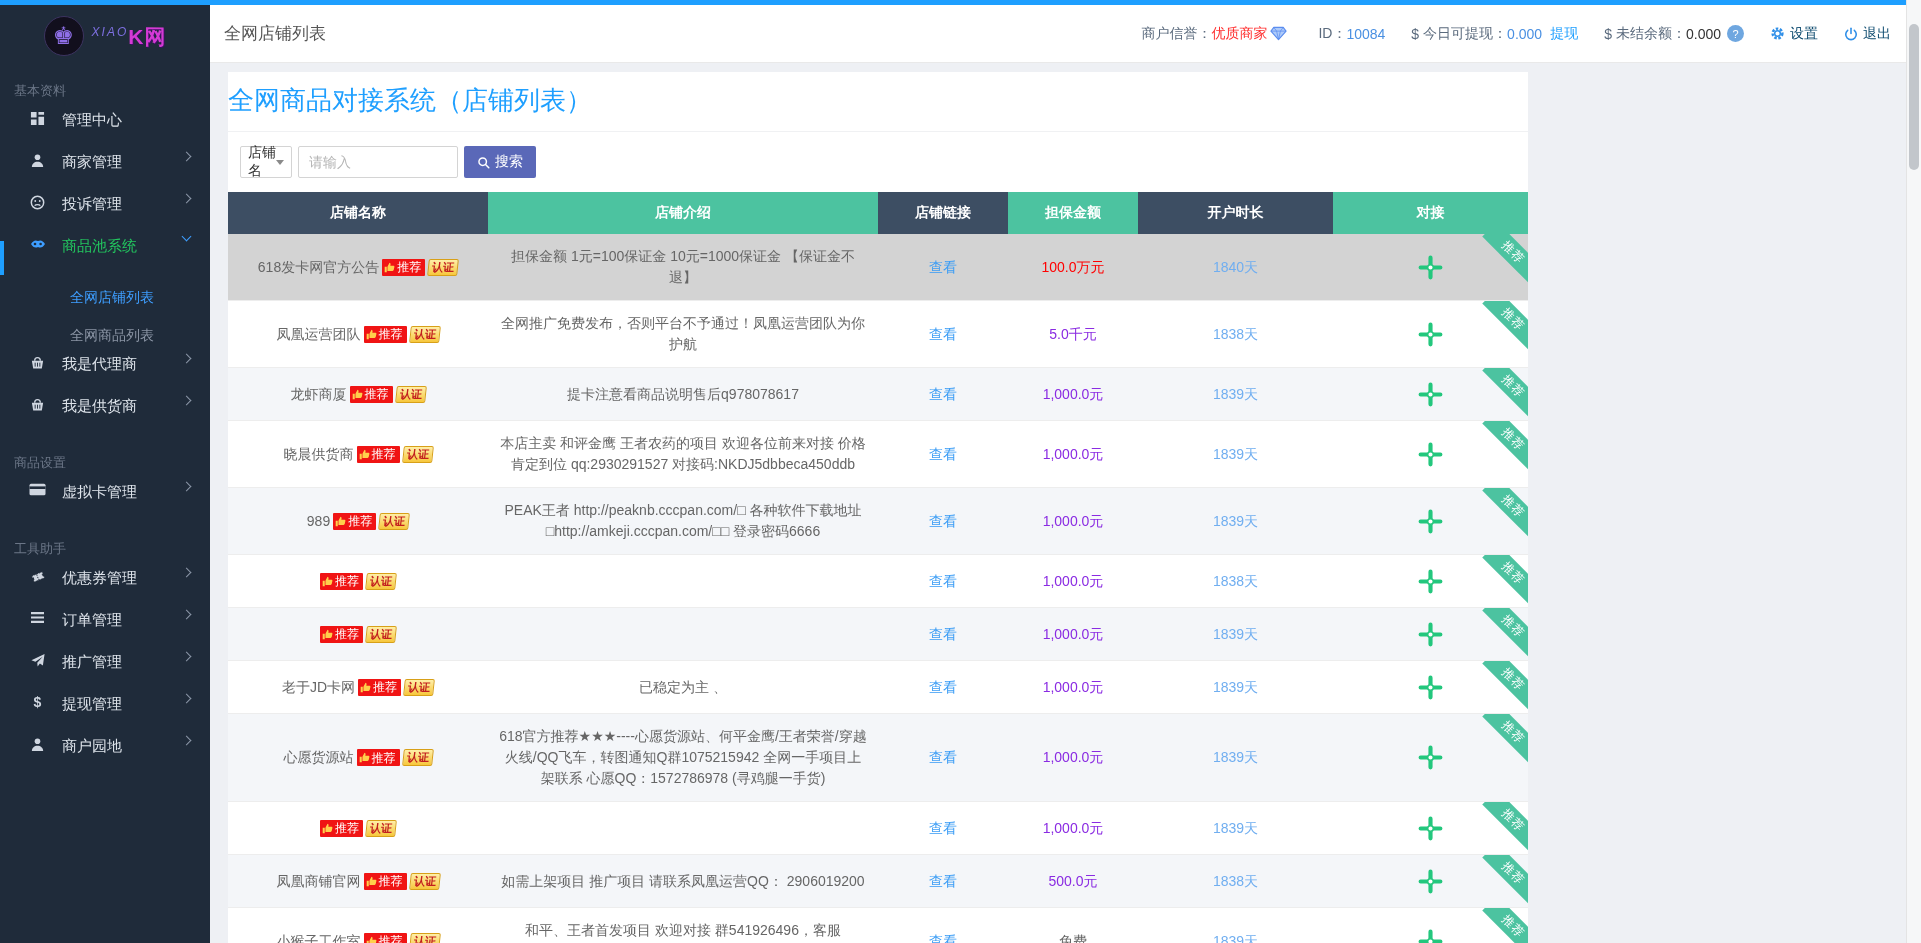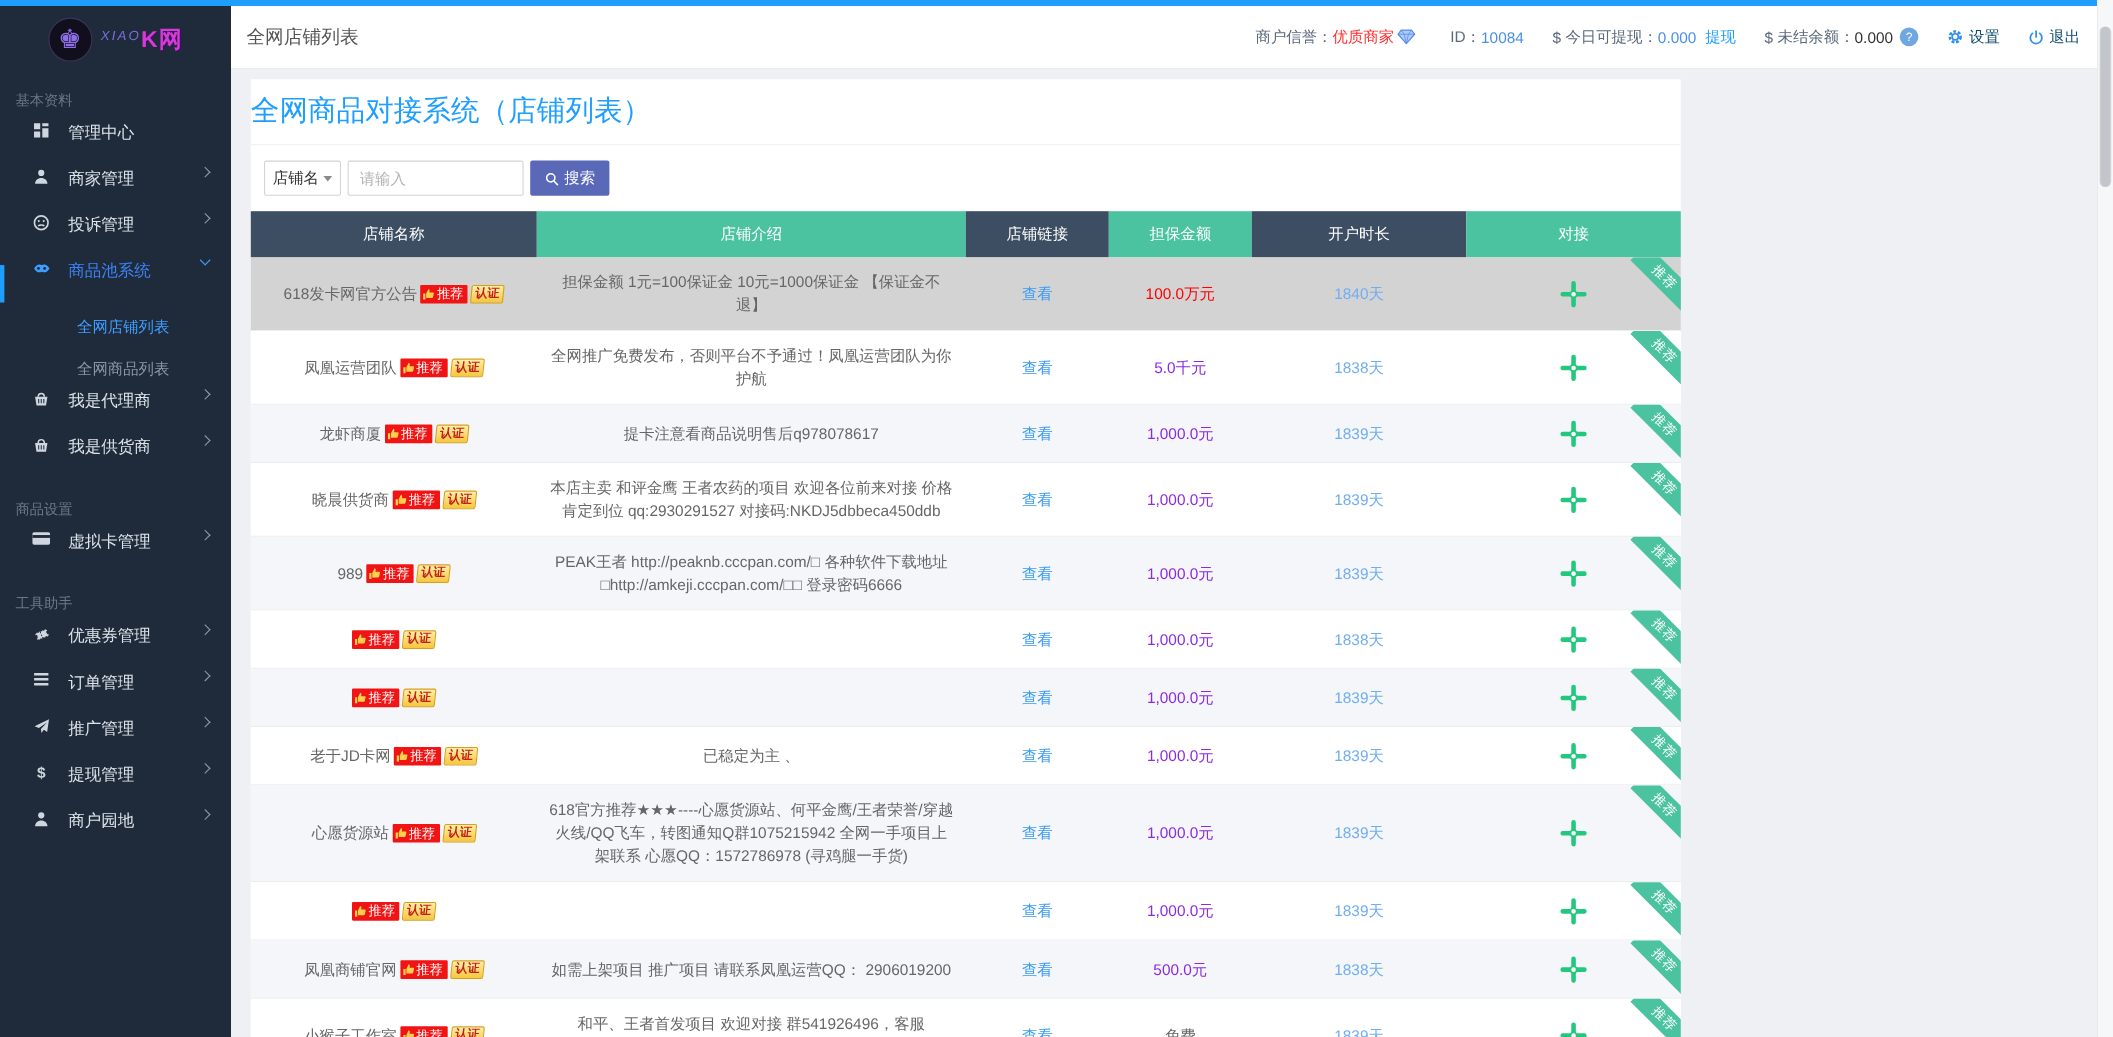--- a/index.html
+++ b/index.html
@@ -12,21 +12,21 @@
   .logo{height:62px;display:flex;align-items:center;justify-content:center;gap:8px}
   .logo-circle{width:40px;height:40px;border-radius:50%;background:#120f1d;border:1px solid #3c3360;
     display:flex;align-items:center;justify-content:center;font-size:24px;color:#8f6fe8}
   .logo-texts{display:flex;flex-direction:row;line-height:1}
   .logo-xiao{font-size:12px;color:#7d6fe0;letter-spacing:2px;font-style:italic}
   .logo-kw{font-size:21px;font-weight:bold;color:#d43ad4;text-shadow:1px 1px 0 #3a1060;letter-spacing:1px}
   .sec-label{color:#6772822;color:#6b7687;font-size:13px;padding:15px 0 11px 14px}
   .item{height:42px;display:flex;align-items:flex-start;padding-left:28px;color:#dde3ea;font-size:15px;
     position:relative;cursor:pointer}
   .item .icon{width:19px;margin-right:15px;display:flex;align-items:center;justify-content:center;color:#cfd6e0}
-  .item.active{color:#3b82f6}
+  .item.active{color:#22c55e}
   .item.active .icon{color:#3e9eff}
   .item.active::before{content:"";position:absolute;left:0;top:4px;bottom:4px;width:4px;background:#1E9FFF}
   .chev{width:7px;height:7px;border-right:1.6px solid #8c97a8;border-bottom:1.6px solid #8c97a8;
     margin-left:auto;margin-right:20px;flex:0 0 auto}
   .chev.right{transform:rotate(-45deg)}
   .chev.down{transform:rotate(45deg);border-color:#3e9eff;margin-top:-4px}
   .sub{height:38px;display:flex;align-items:center;padding-left:70px;color:#8b95a5;font-size:14px;cursor:pointer}
   .sub.active{color:#3e9eff}
 
   
@@ -42,31 +42,31 @@
   .qmark{width:17px;height:17px;border-radius:50%;background:#6fa7e0;color:#fff;font-size:11px;
     display:inline-flex;align-items:center;justify-content:center;margin-left:6px}
   .tb-ic{display:inline-flex;margin-right:5px;color:#2f8fe8}
   .set-label,.out-label{color:#0c4a6e;cursor:pointer}
 
   
   .content{height:880px;overflow:hidden}
   .card{width:1300px;margin:9px 0 0 18px;background:#fff;padding-bottom:30px}
   .card-title{text-align:left;color:#1E9FFF;font-size:26px;padding:11px 0 13px;border-bottom:1px solid #f0f1f3}
   .search-row{display:flex;align-items:center;gap:6px;padding:14px 12px}
-  .sel{width:70px;height:32px;border:1px solid #d4d4d4;border-radius:2px;display:flex;align-items:center;
+  .sel{width:52px;height:32px;border:1px solid #d4d4d4;border-radius:2px;display:flex;align-items:center;
     justify-content:space-between;padding:0 7px;color:#333;cursor:pointer;background:#fff}
   .caret{width:0;height:0;border-left:4.5px solid transparent;border-right:4.5px solid transparent;border-top:5.5px solid #8a8a8a}
   .search-input{width:160px;height:32px;border:1px solid #d4d4d4;border-radius:2px;padding:0 10px;font-size:14px;color:#333;outline:none}
   .search-input::placeholder{color:#b5b5b5}
   .btn-search{height:32px;padding:0 13px;background:#5a68b8;border:none;border-radius:2px;color:#fff;
     font-size:14px;display:flex;align-items:center;gap:5px;cursor:pointer}
 
   
   .thead{display:flex;height:42px}
-  .thead .c{display:flex;align-items:center;justify-content:center;color:#fff;font-weight:normal;font-size:14px}
+  .thead .c{display:flex;align-items:center;justify-content:center;color:#fff;font-weight:bold;font-size:14px}
   .thead .c:nth-child(odd){background:#3d4e63}
   .thead .c:nth-child(even){background:#4cc3a0}
   .w1{width:20%}.w2{width:30%}.w3{width:10%}.w4{width:10%}.w5{width:15%}.w6{width:15%}
   .row{display:flex;position:relative;border-bottom:1px solid #ededed;background:#fff}
   .row.alt{background:#f4f6f9}
   .row.hl{background:#d3d3d3}
   .cell{display:flex;align-items:center;justify-content:center;text-align:center;padding:12px 10px;
     min-height:52px;font-size:14px;color:#666;line-height:1.5;flex-wrap:wrap;gap:3px}
   .cell-link a{color:#3a9cf5;text-decoration:none;cursor:pointer}
   .amt-red{color:#ff0000}

